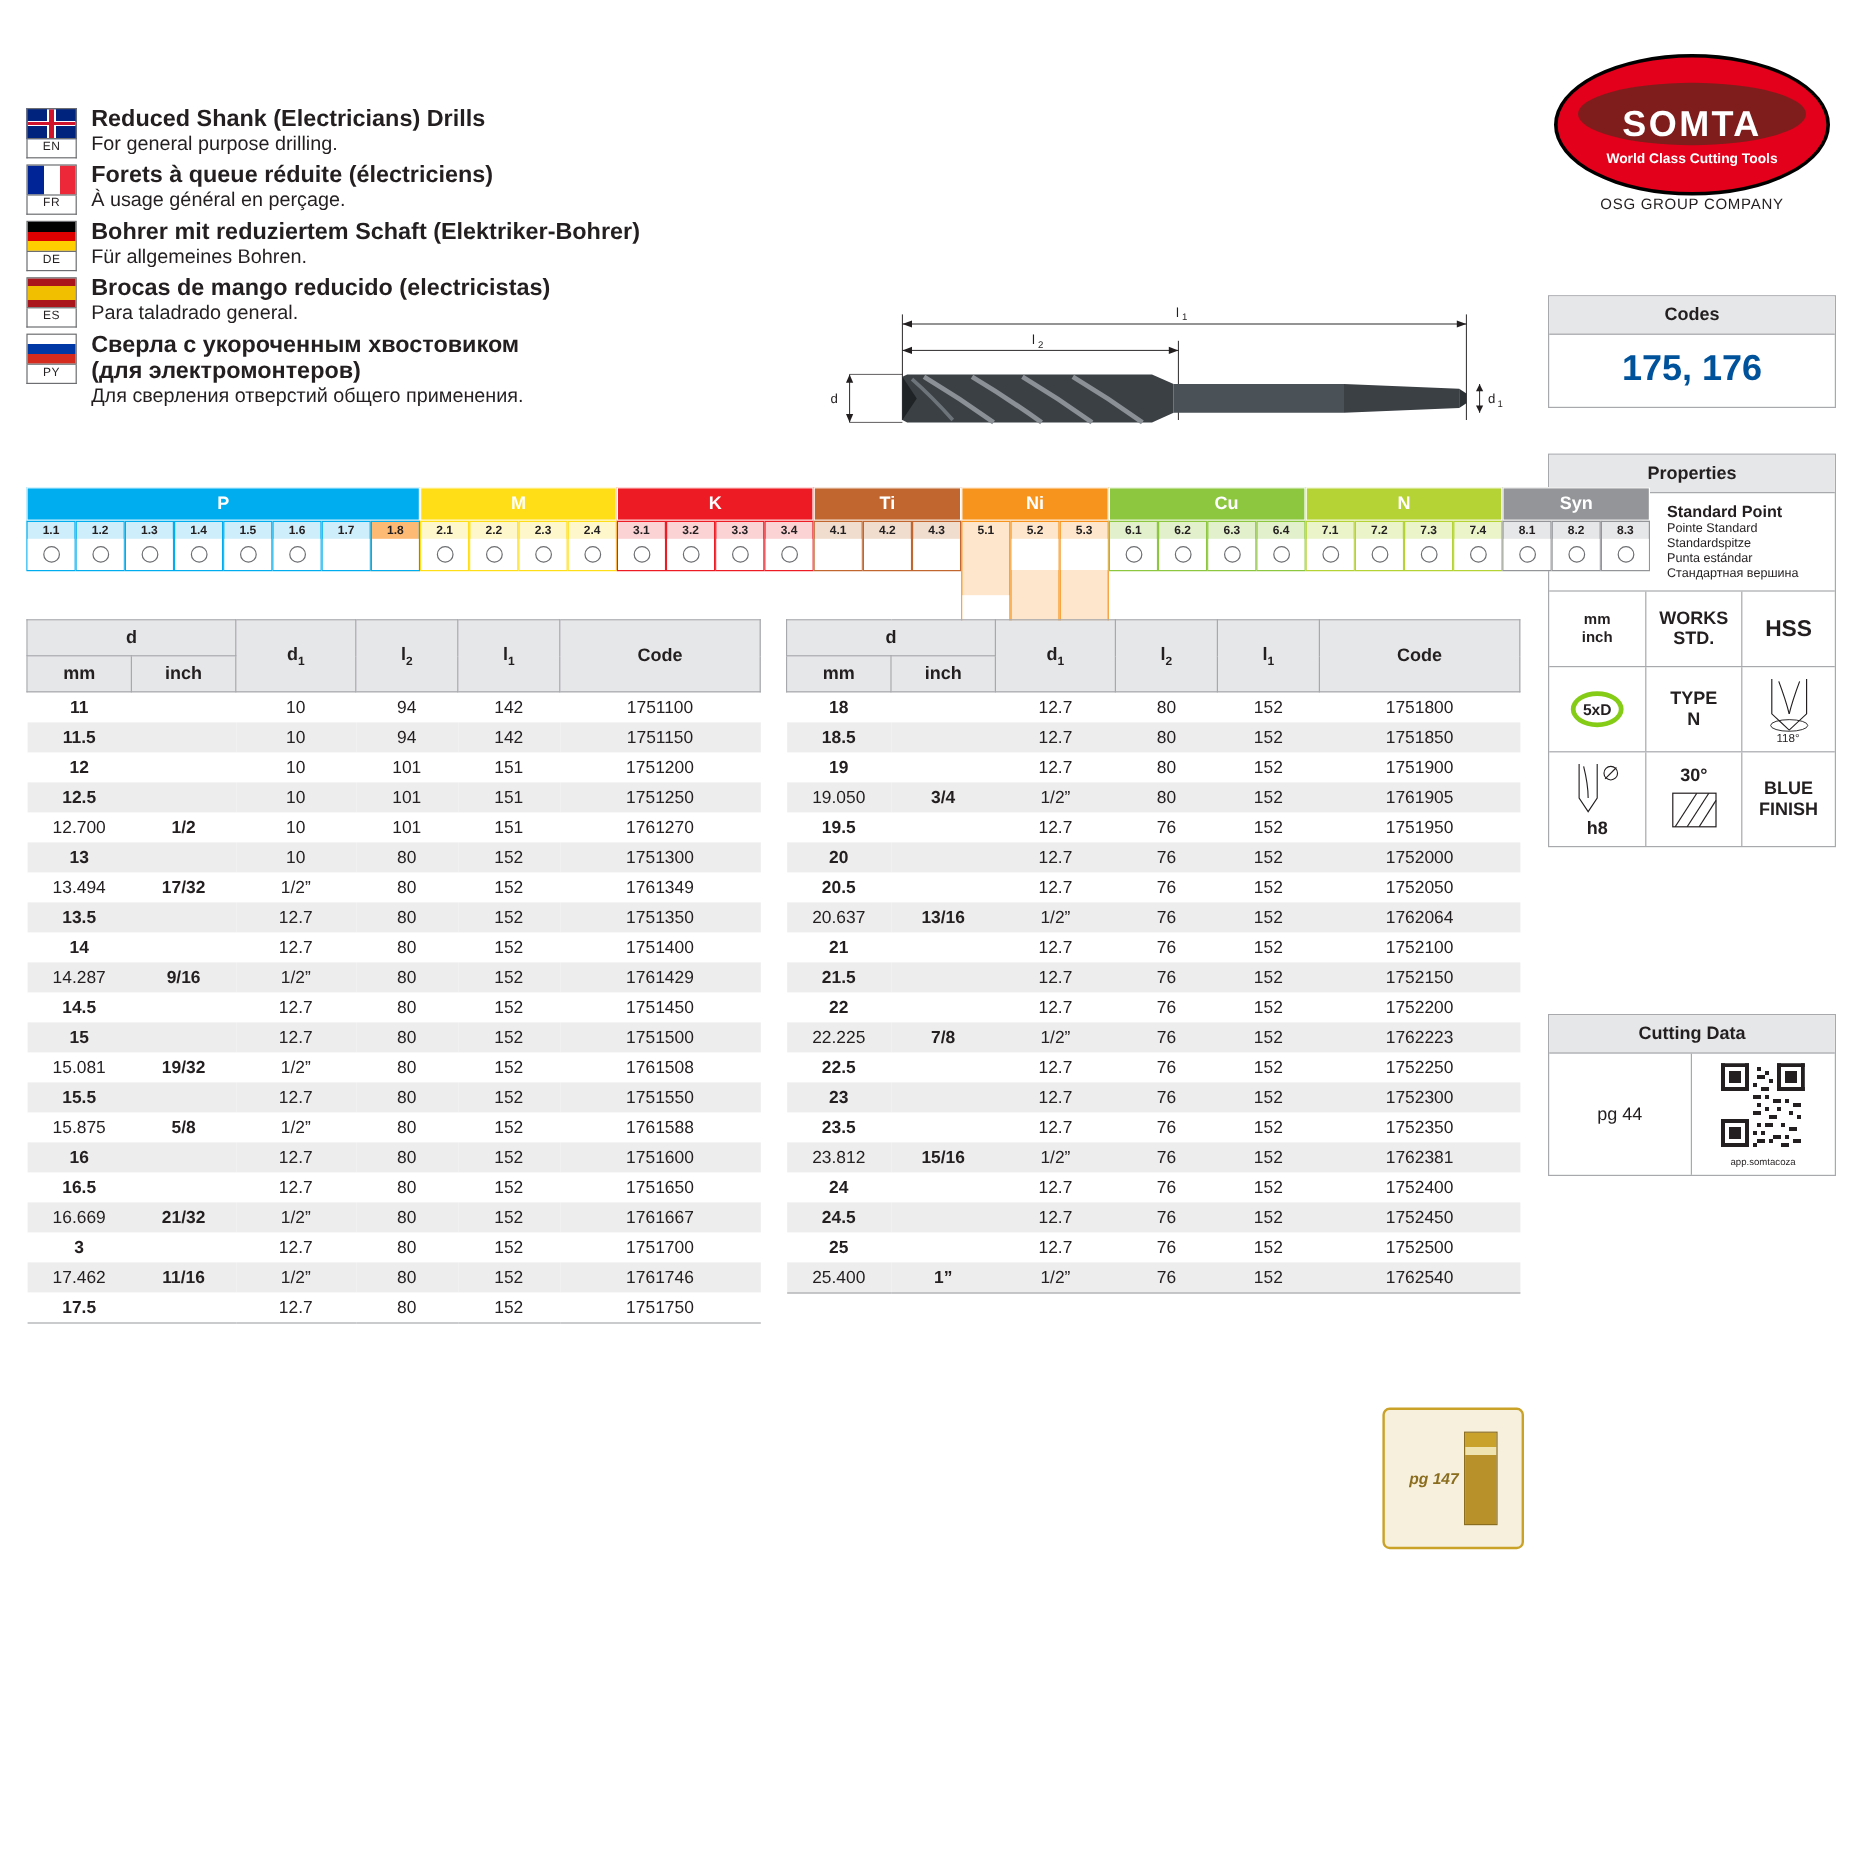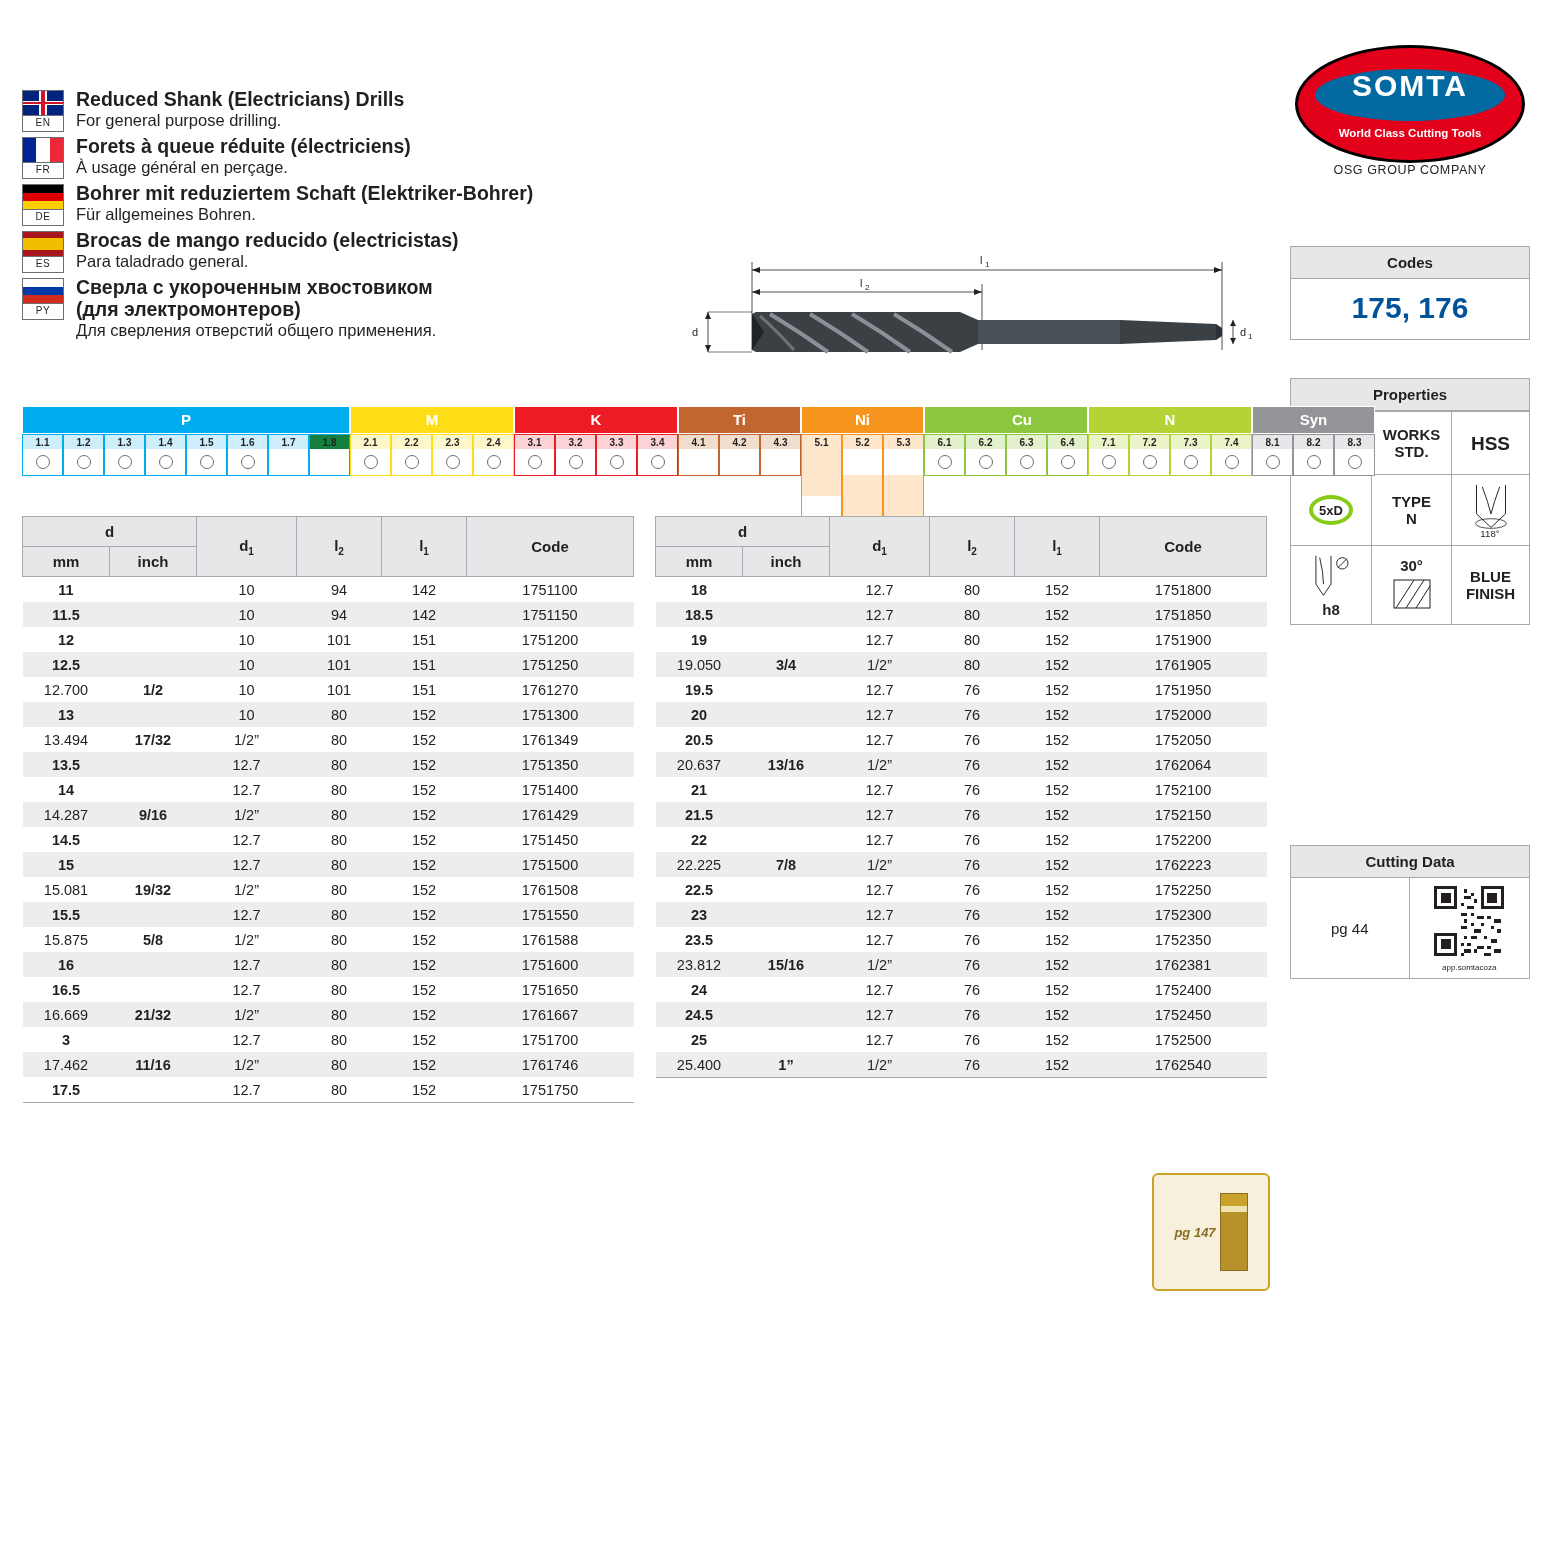--- a/index.html
+++ b/index.html
@@ -55,22 +55,22 @@
   .diagram { position: absolute; left: 660px; top: 240px; width: 600px; height: 150px; }
 
   
   .logo-block { position: absolute; left: 1290px; top: 45px; width: 240px; text-align: center; }
   .logo-oval {
     width: 230px; height: 118px; margin: 0 auto;
     background: #e2001a; border: 3px solid #000; border-radius: 50%;
     display: flex; flex-direction: column; align-items: center; justify-content: center;
   }
   .logo-inner-oval {
-    width: 190px; height: 52px; background: #0369a1; border-radius: 50%;
-    display: flex; align-items: flex-start; justify-content: center;
+    width: 190px; height: 52px; background: #7f1d1d; border-radius: 50%;
+    display: flex; align-items: flex-end; justify-content: center;
   }
   .logo-word { color: #fff; font-size: 30px; font-weight: bold; letter-spacing: 2px; }
   .logo-tag { color: #fff; font-size: 11.5px; font-weight: bold; margin-top: 6px; }
   .logo-osg { font-size: 12.5px; color: #231f20; letter-spacing: .6px; margin-top: 0; }
 
   
   .panel { position: absolute; border: 1px solid #a7a9ac; background: #fff; }
   .panel-head {
     background: #e6e7e8; border-bottom: 1px solid #a7a9ac;
     font-size: 15px; font-weight: bold; text-align: center; padding: 7px 0; color: #231f20;
@@ -258,20 +258,35 @@
 </div>
 
 <div class="panel" id="codes-panel">
   <div class="panel-head">Codes</div>
   <div class="codes-value">175, 176</div>
 </div>
 
 <div class="panel" id="props-panel">
   <div class="panel-head">Properties</div>
 
+  <div class="pt-wrap">
+    <svg width="62" height="62" viewBox="0 0 62 62">
+      <path d="M10 54 L10 20 Q14 6 30 6 Q46 6 50 20 L50 54" fill="none" stroke="#231f20" stroke-width="1.2"></path>
+      <path d="M10 54 L30 30 L50 54" fill="none" stroke="#231f20" stroke-width="1.2"></path>
+      <path d="M30 30 L20 54" stroke="#231f20" stroke-width="1.2" fill="none"></path>
+      <path d="M30 30 L42 46" stroke="#231f20" stroke-width="1.2" fill="none"></path>
+    </svg>
+    <div class="pt-text">
+      <div class="pt-title">Standard Point</div>
+      <div class="pt-sub">Pointe Standard</div>
+      <div class="pt-sub">Standardspitze</div>
+      <div class="pt-sub">Punta estándar</div>
+      <div class="pt-sub">Стандартная вершина</div>
+    </div>
+  </div>
 
   <div class="prop-row" style="border-top:1px solid #a7a9ac;">
     <div class="prop-cell" style="width:80px;height:62px;">
       <div class="mi">mm</div>
       <div class="mi">inch</div>
     </div>
     <div class="prop-cell" style="width:80px;height:62px;">
       <div class="big-b">WORKS</div>
       <div class="big-b">STD.</div>
     </div>
@@ -423,21 +438,21 @@
         <div class="mat-sub" style="border-color: rgb(0, 174, 239); background: rgb(207, 238, 251);">
           <div class="mat-sub-lbl">1.6</div>
           <div class="mat-dot-cell" style="background: rgb(255, 255, 255);">
             <span class="dot"></span>
           </div>
         </div>
         <div class="mat-sub" style="border-color: rgb(0, 174, 239); background: rgb(207, 238, 251);">
           <div class="mat-sub-lbl">1.7</div>
           <div class="mat-dot-cell" style="background: rgb(255, 255, 255);"></div>
         </div>
-        <div class="mat-sub" style="border-color: rgb(0, 174, 239); background: #15803d;">
+        <div class="mat-sub" style="border-color: rgb(0, 174, 239); background: #fdba74;">
           <div class="mat-sub-lbl">1.8</div>
           <div class="mat-dot-cell" style="background: rgb(255, 255, 255);"></div>
         </div>
       </div>
     </div>
     <div class="matgroup">
       <div class="mat-title" style="background: rgb(255, 222, 23);">M</div>
       <div class="mat-subs">
         <div class="mat-sub" style="border-color: rgb(255, 222, 23); background: rgb(255, 247, 204);">
           <div class="mat-sub-lbl">2.1</div>

